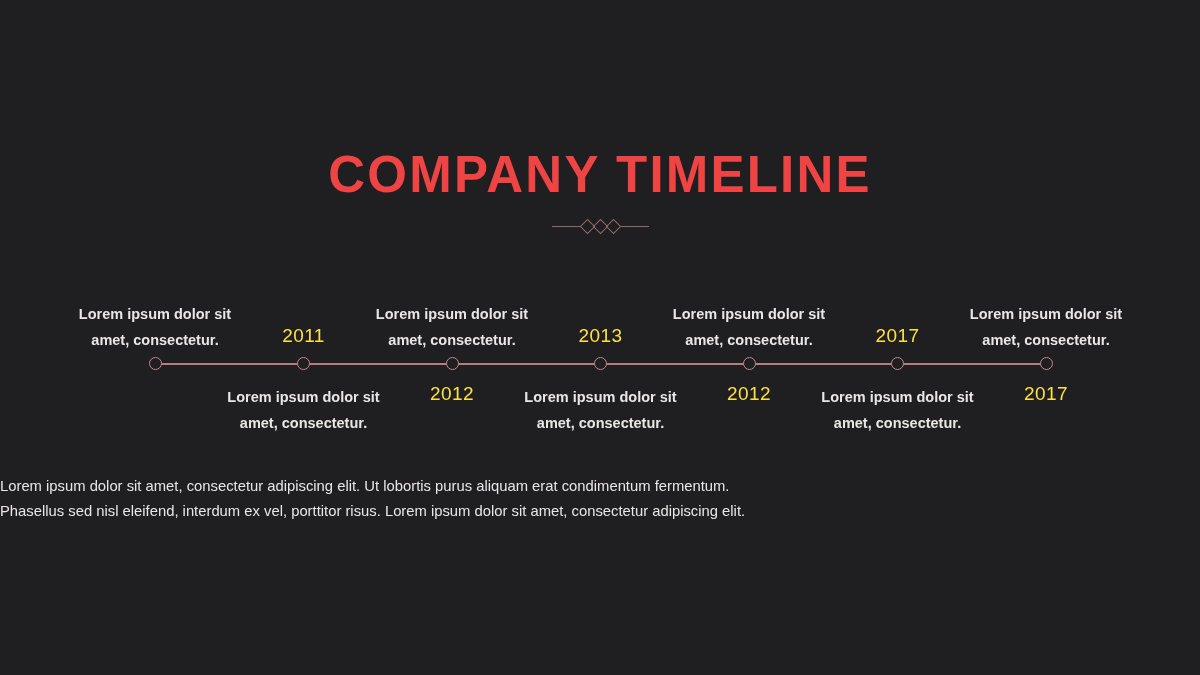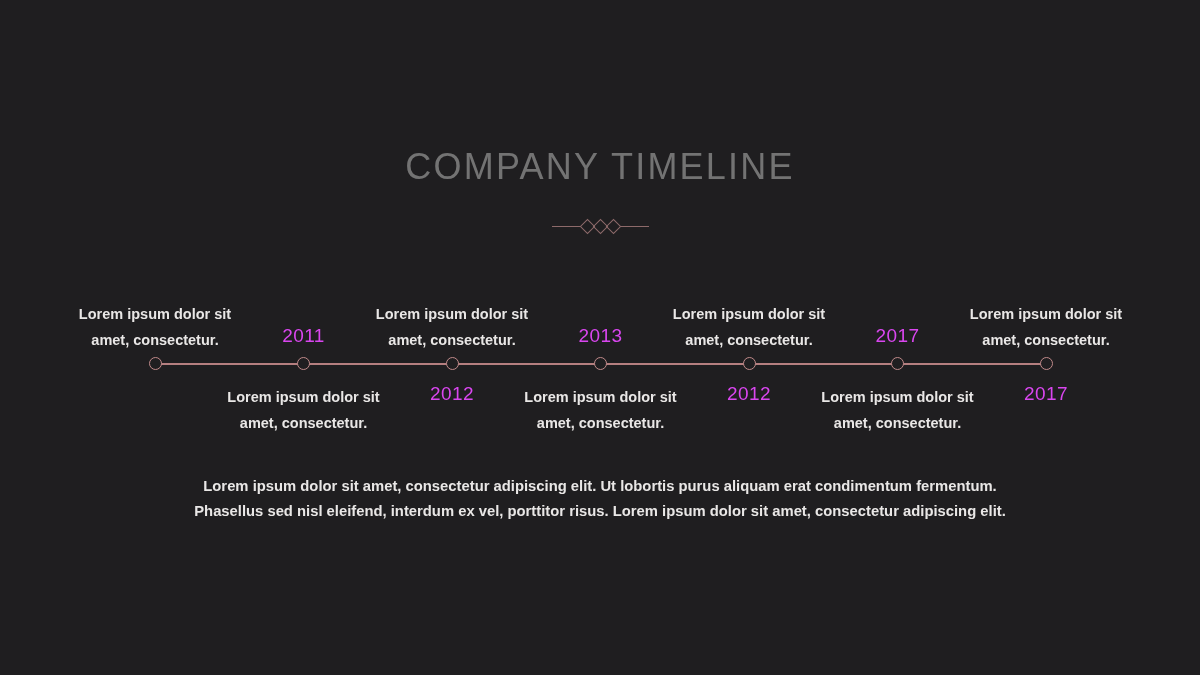--- a/index.html
+++ b/index.html
@@ -17,24 +17,24 @@
 
   
   .title-block {
     position: absolute;
     top: 148px;
     left: 0;
     width: 1200px;
     text-align: center;
   }
   .page-title {
-    font-size: 36px;
-    font-weight: 400;
+    font-size: 51px;
+    font-weight: 700;
     letter-spacing: 2.2px;
-    color: #737373;
+    color: #ef4444;
     line-height: 1.05;
     white-space: nowrap;
   }
 
   
   .ornament {
     position: absolute;
     top: 218px;
     left: 0;
     width: 1200px;
@@ -89,21 +89,21 @@
     box-sizing: border-box;
   }
 
   .year {
     position: absolute;
     width: 190px;
     margin-left: -95px;
     text-align: center;
     font-size: 19px;
     font-weight: 300;
-    color: #d946ef;
+    color: #fde047;
     letter-spacing: 0.4px;
   }
   .year.above { top: 325px; }
   .year.below { top: 383px; }
 
   .desc {
     position: absolute;
     width: 240px;
     margin-left: -120px;
     font-size: 14.5px;
@@ -116,23 +116,23 @@
   .desc.below { top: 385px; }
   .desc .l1 { display: block; }
   .desc .l2 { display: block; }
 
   
   .footer-text {
     position: absolute;
     top: 474px;
     left: 0;
     width: 1200px;
-    text-align: center;
+    text-align: left;
     font-size: 14.8px;
-    font-weight: 700;
+    font-weight: 400;
     color: #e9e7e6;
     line-height: 1.72;
   }
   .footer-text span { display: block; }
 </style>
 </head>
 <body>
 
 <div class="title-block">
   <div class="page-title">COMPANY TIMELINE</div>

